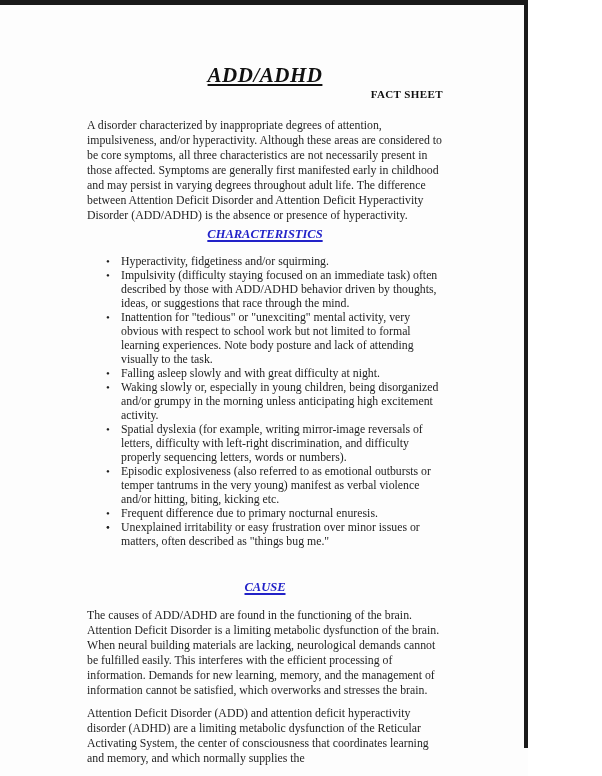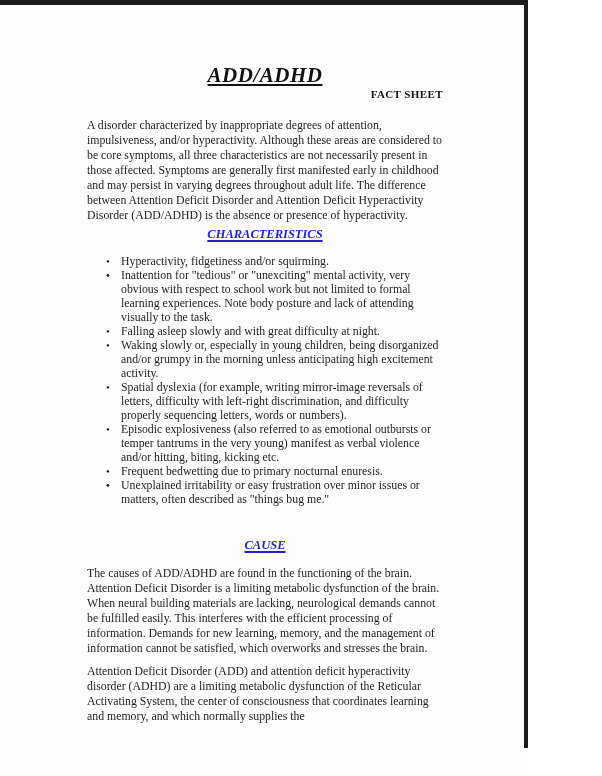--- a/index.html
+++ b/index.html
@@ -107,27 +107,27 @@
     <h1 class="doc-title"><span class="u">ADD/ADHD</span></h1>
 
     <div class="doc-subtitle">FACT SHEET</div>
 
     <p class="para intro">A disorder characterized by inappropriate degrees of attention, impulsiveness, and/or hyperactivity. Although these areas are considered to be core symptoms, all three characteristics are not necessarily present in those affected. Symptoms are generally first manifested early in childhood and may persist in varying degrees throughout adult life. The difference between Attention Deficit Disorder and Attention Deficit Hyperactivity Disorder (ADD/ADHD) is the absence or presence of hyperactivity.</p>
 
     <h2 class="sec-heading characteristics" style="color: rgb(34, 34, 200);"><span class="u">CHARACTERISTICS</span></h2>
 
     <ul class="char-list">
       <li><span class="bullet-dot">•</span><span>Hyperactivity, fidgetiness and/or squirming.</span></li>
-      <li><span class="bullet-dot">•</span></li>
+      <li><span class="bullet-dot">•</span><span>Impulsivity (difficulty staying focused on an immediate task) often described by those with ADD/ADHD behavior driven by thoughts, ideas, or suggestions that race through the mind.</span></li>
       <li><span class="bullet-dot">•</span><span>Inattention for "tedious" or "unexciting" mental activity, very obvious with respect to school work but not limited to formal learning experiences. Note body posture and lack of attending visually to the task.</span></li>
       <li><span class="bullet-dot">•</span><span>Falling asleep slowly and with great difficulty at night.</span></li>
       <li><span class="bullet-dot">•</span><span>Waking slowly or, especially in young children, being disorganized and/or grumpy in the morning unless anticipating high excitement activity.</span></li>
       <li><span class="bullet-dot">•</span><span>Spatial dyslexia (for example, writing mirror-image reversals of letters, difficulty with left-right discrimination, and difficulty properly sequencing letters, words or numbers).</span></li>
       <li><span class="bullet-dot">•</span><span>Episodic explosiveness (also referred to as emotional outbursts or temper tantrums in the very young) manifest as verbal violence and/or hitting, biting, kicking etc.</span></li>
-      <li><span class="bullet-dot">•</span><span>Frequent bedwetting due to primary nocturnal enuresis.</span></li>
+      <li><span class="bullet-dot">•</span><span>Frequent difference due to primary nocturnal enuresis.</span></li>
       <li><span class="bullet-dot">•</span></li>
       <li><span class="bullet-dot">•</span><span>Unexplained irritability or easy frustration over minor issues or matters, often described as "things bug me."</span></li>
     </ul>
 
     <h2 class="sec-heading cause" style="color: rgb(34, 34, 200);"><span class="u">CAUSE</span></h2>
 
     <p class="para cause-p1">The causes of ADD/ADHD are found in the functioning of the brain. Attention Deficit Disorder is a limiting metabolic dysfunction of the brain. When neural building materials are lacking, neurological demands cannot be fulfilled easily. This interferes with the efficient processing of information. Demands for new learning, memory, and the management of information cannot be satisfied, which overworks and stresses the brain.</p>
 
     <p class="para cause-p2">Attention Deficit Disorder (ADD) and attention deficit hyperactivity disorder (ADHD) are a limiting metabolic dysfunction of the Reticular Activating System, the center of consciousness that coordinates learning and memory, and which normally supplies the</p>
 

